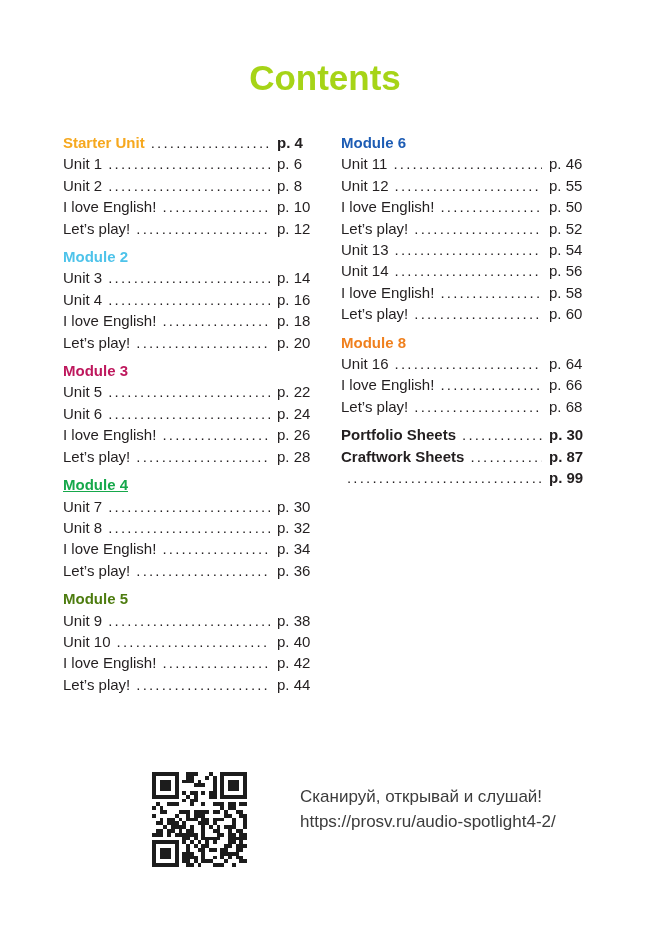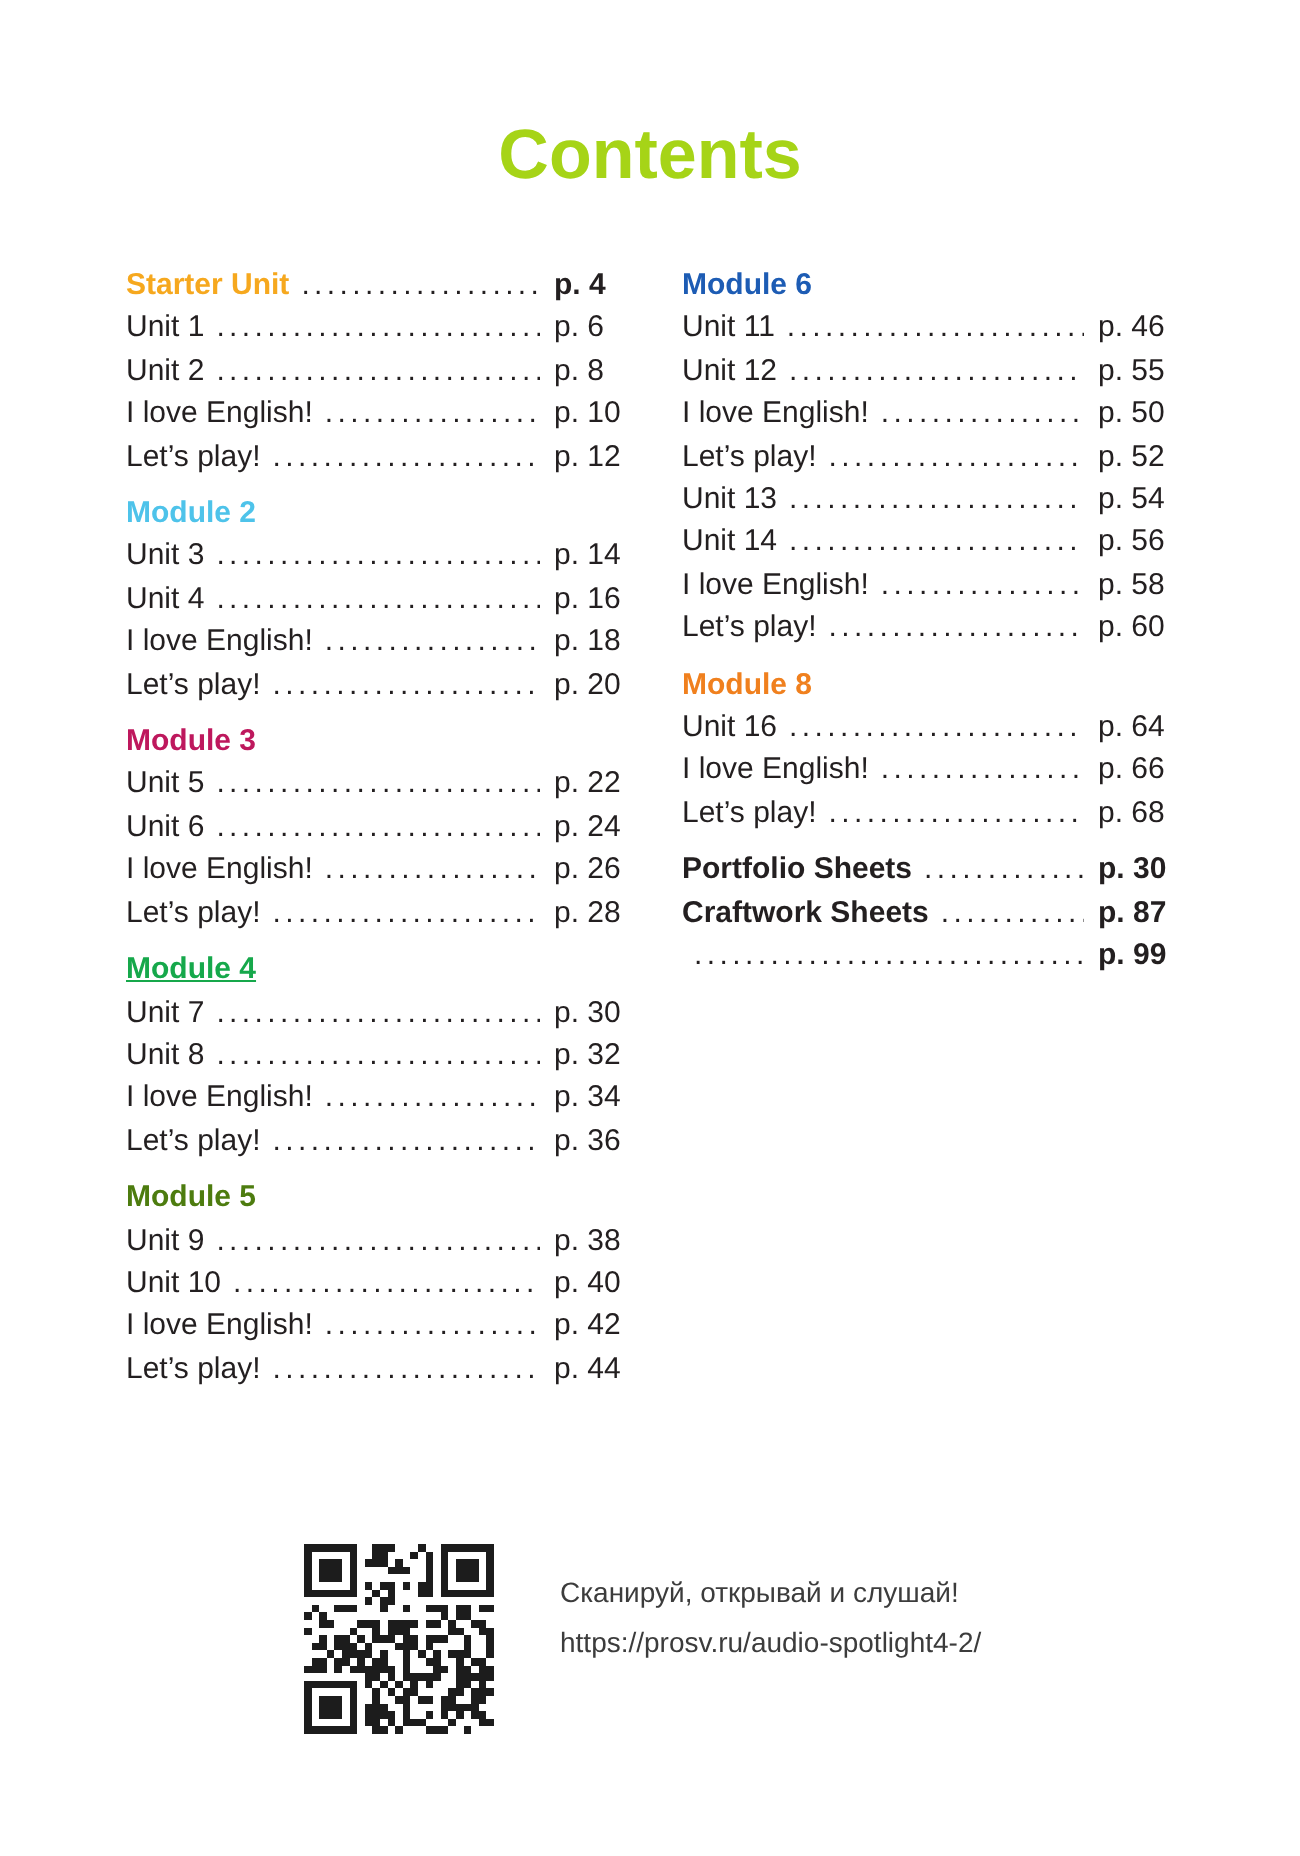--- a/index.html
+++ b/index.html
@@ -23,21 +23,21 @@
   .toc-row .label{flex-shrink:0;}
   .toc-row .dots{
     flex:1;overflow:hidden;margin:0 7px 0 6px;letter-spacing:2.2px;color:#231f20;
   }
   .toc-row .dots::before{
     content:"..........................................................................................";
   }
   .toc-row .page{width:42px;flex-shrink:0;}
   .footer{position:absolute;left:0;top:770px;width:650px;height:110px;}
   .qr{position:absolute;left:152px;top:2px;width:95px;height:95px;}
-  .footer-text{position:absolute;left:280px;top:14px;font-size:14px;color:#3c3c3c;line-height:25px;}
+  .footer-text{position:absolute;left:300px;top:14px;font-size:17px;color:#3c3c3c;line-height:25px;}
 </style>
 </head>
 <body>
 
 <div class="page-title" style="color: rgb(166, 212, 23);">Contents</div>
 
 <div class="toc-col left" id="col-left">
     <div class="toc-row bold">
       <span class="label" style="color: rgb(246, 168, 30);">Starter Unit</span>
       <span class="dots"></span>

